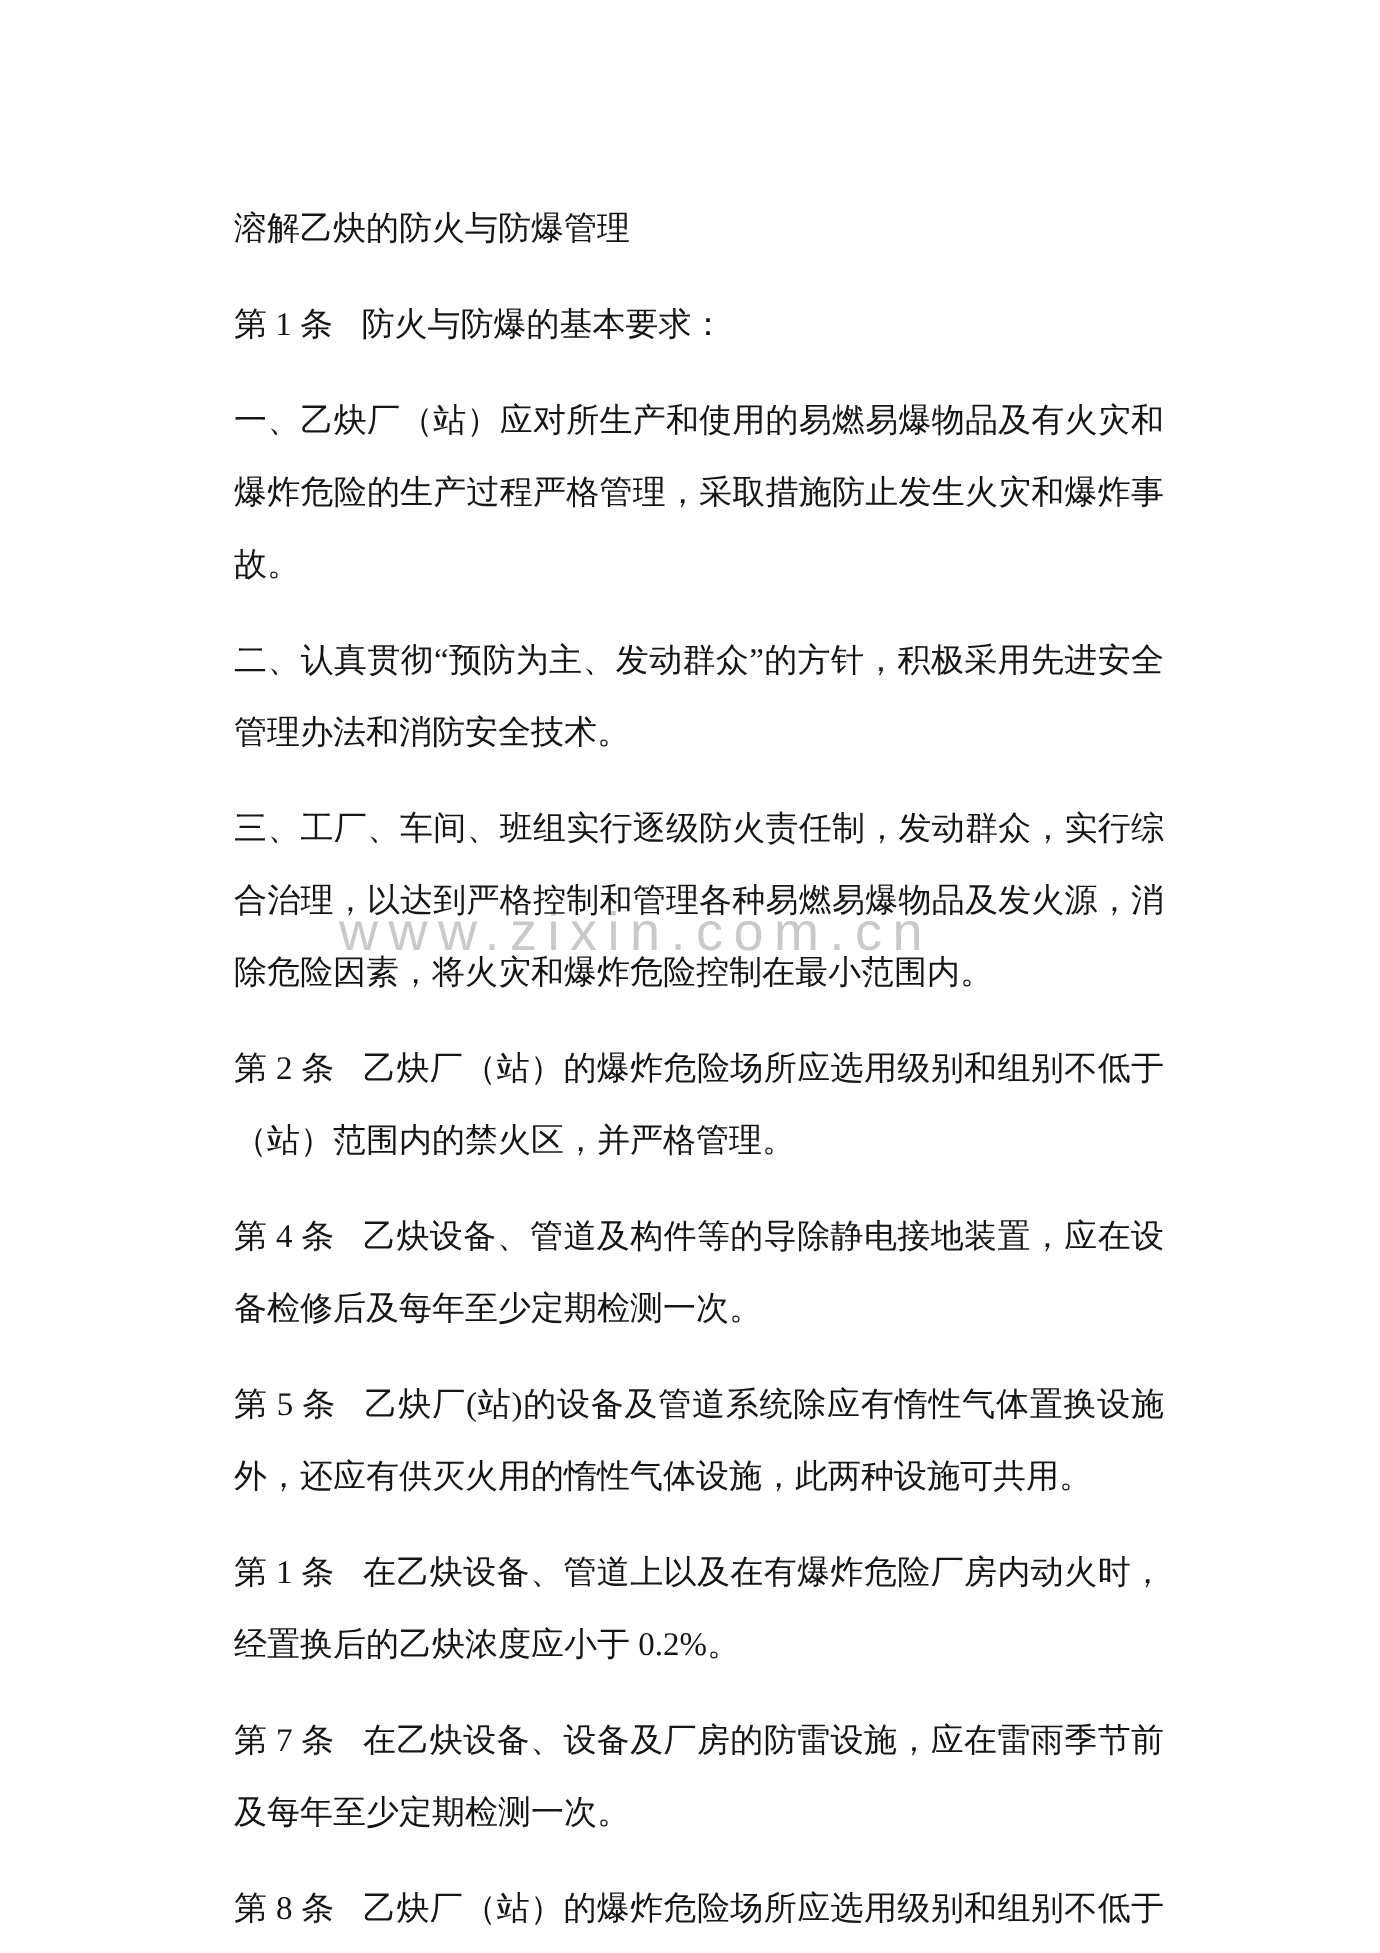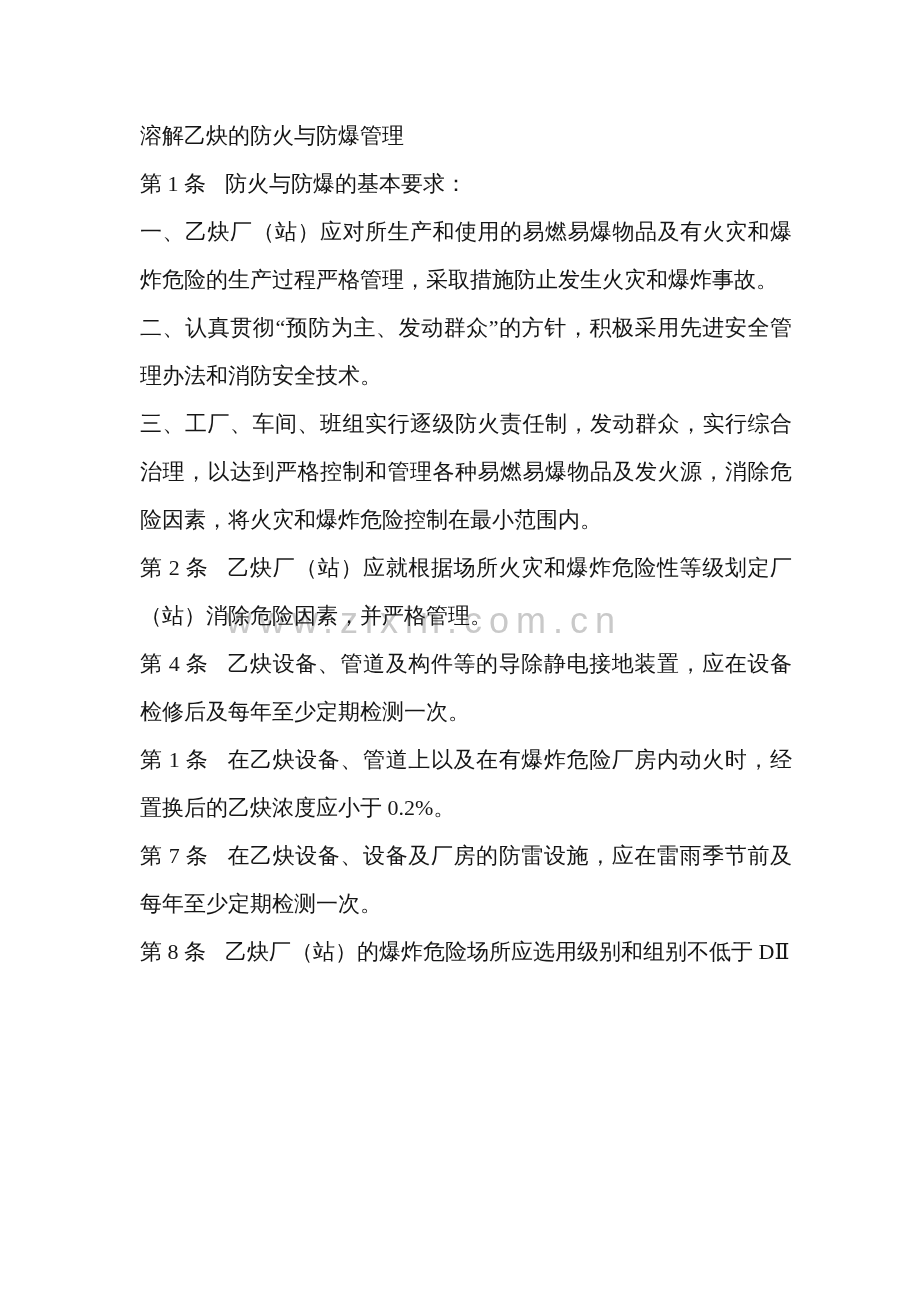--- a/index.html
+++ b/index.html
@@ -19,21 +19,21 @@
     left: 140px;
     top: 112px;
     width: 652px;
     color: #151515;
     font-family: "Liberation Serif", "DejaVu Serif", serif;
     font-size: 22px;
     line-height: 48px;
     text-align: justify;
   }
   .text-block p {
-    margin: 0;
+    margin: 16px;
     padding: 0;
   }
   .clause-label {
     margin-right: 19px;
     white-space: nowrap;
   }
   .watermark {
     position: absolute;
     left: 226px;
     top: 603px;
@@ -53,19 +53,20 @@
 <div class="page">
   <div class="watermark">www.zixin.com.cn</div>
 
   <div class="text-block">
     <p>溶解乙炔的防火与防爆管理</p>
 
   <p><span class="clause-label">第 1 条</span><span>防火与防爆的基本要求：</span></p>
       <p><span>一、乙炔厂（站）应对所生产和使用的易燃易爆物品及有火灾和爆炸危险的生产过程严格管理，采取措施防止发生火灾和爆炸事故。</span></p>
       <p><span>二、认真贯彻“预防为主、发动群众”的方针，积极采用先进安全管理办法和消防安全技术。</span></p>
       <p><span>三、工厂、车间、班组实行逐级防火责任制，发动群众，实行综合治理，以达到严格控制和管理各种易燃易爆物品及发火源，消除危险因素，将火灾和爆炸危险控制在最小范围内。</span></p>
-      <p><span class="clause-label">第 2 条</span><span>乙炔厂（站）应就根据场所火灾和爆炸危险性等级划定厂（站）消除危险因素，并严格管理。</span></p>
+      <p><span class="clause-label">第 2 条</span><span>乙炔厂（站）的爆炸危险场所应选用级别和组别不低于（站）范围内的禁火区，并严格管理。</span></p>
       <p><span class="clause-label">第 4 条</span><span>乙炔设备、管道及构件等的导除静电接地装置，应在设备检修后及每年至少定期检测一次。</span></p>
+      <p><span class="clause-label">第 5 条</span><span>乙炔厂(站)的设备及管道系统除应有惰性气体置换设施外，还应有供灭火用的惰性气体设施，此两种设施可共用。</span></p>
       <p><span class="clause-label">第 1 条</span><span>在乙炔设备、管道上以及在有爆炸危险厂房内动火时，经置换后的乙炔浓度应小于 0.2%。</span></p>
       <p><span class="clause-label">第 7 条</span><span>在乙炔设备、设备及厂房的防雷设施，应在雷雨季节前及每年至少定期检测一次。</span></p>
       <p><span class="clause-label">第 8 条</span><span>乙炔厂（站）的爆炸危险场所应选用级别和组别不低于 DⅡ</span></p>
     </div>
 </div>
 
 </body></html>

